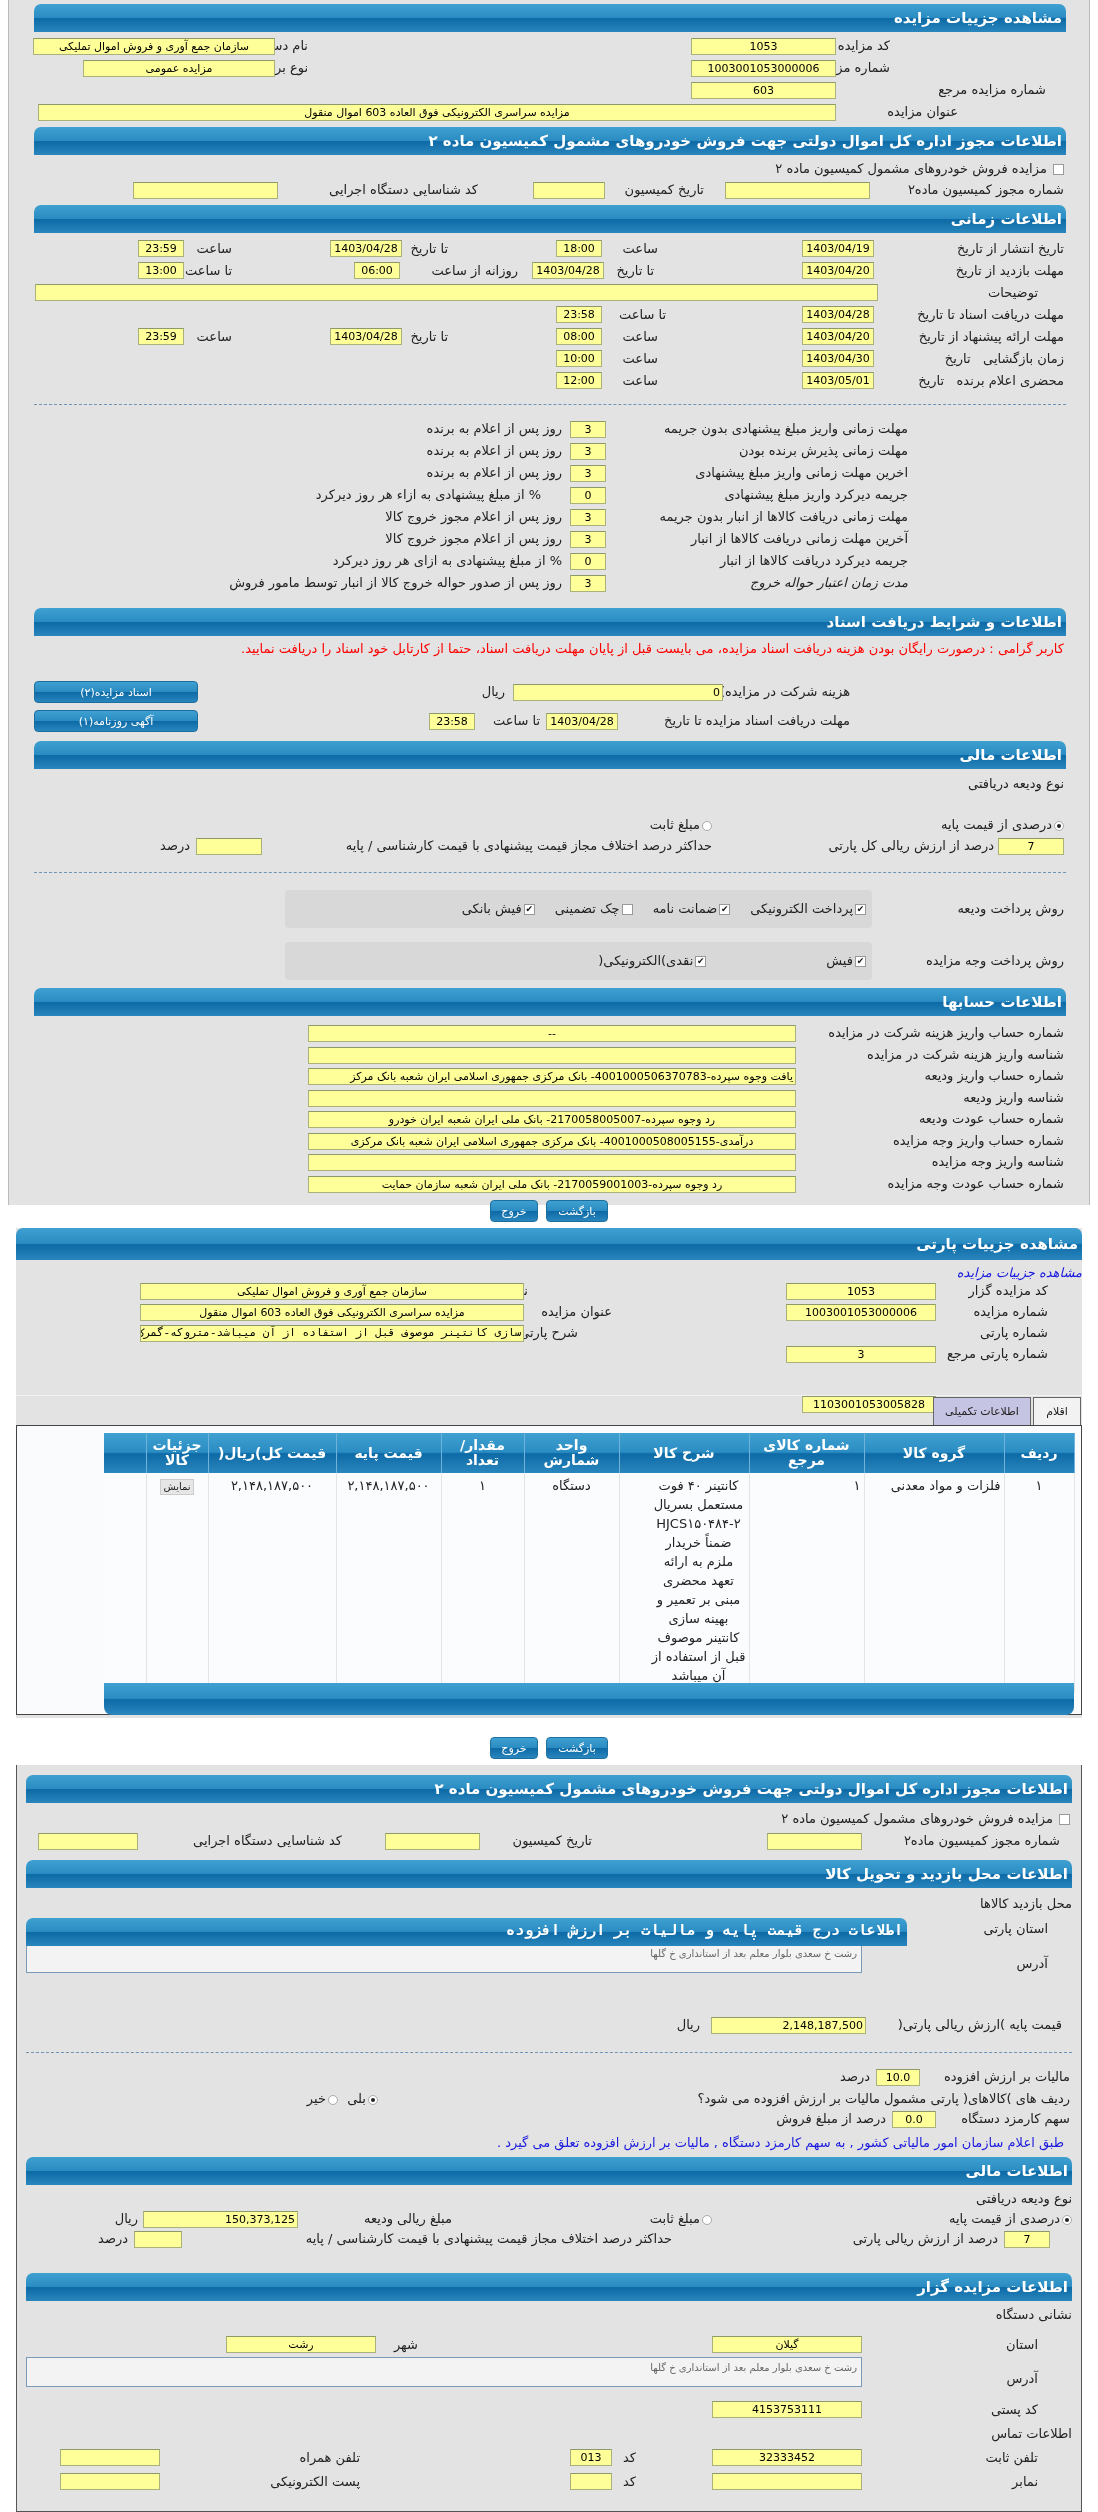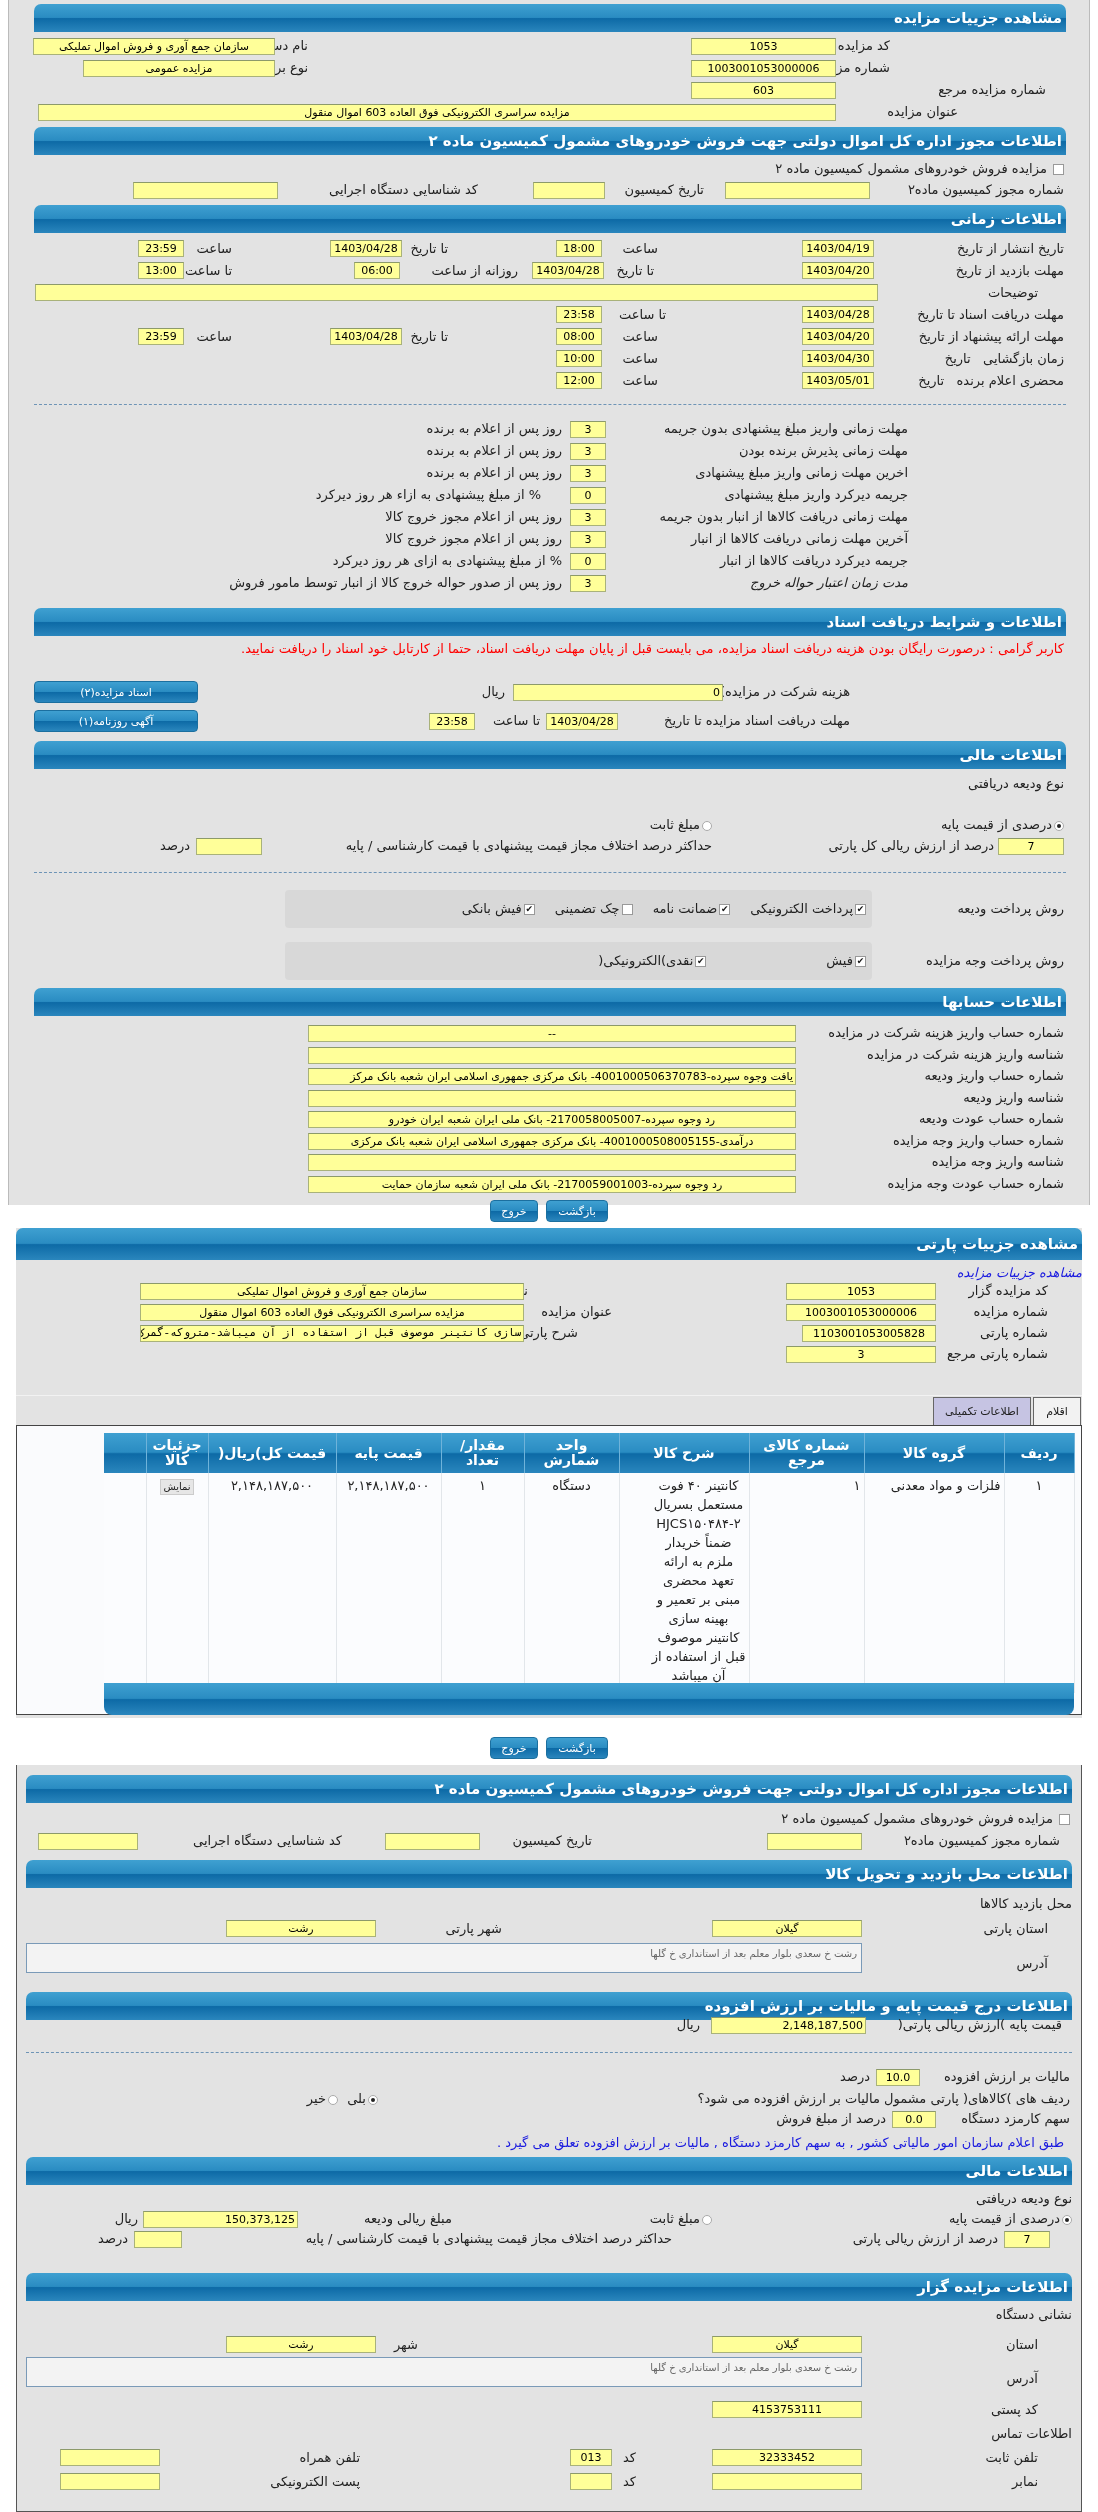--- a/index.html
+++ b/index.html
@@ -241,21 +241,21 @@
 <div class="fld" style="right:162px; top:1283px; width:150px;">1053</div>
 <div class="lbl" style="right:570px; top:1282px;">نام دستگاه مزایده گزار</div>
 <div class="fld" style="right:574px; top:1283px; width:384px;">سازمان جمع آوری و فروش اموال تملیکی</div>
 
 <div class="lbl" style="right:50px; top:1303px;">شماره مزایده</div>
 <div class="fld" style="right:162px; top:1304px; width:150px;">1003001053000006</div>
 <div class="lbl" style="right:486px; top:1303px;">عنوان مزایده</div>
 <div class="fld" style="right:574px; top:1304px; width:384px;">مزایده سراسری الکترونیکی فوق العاده 603 اموال منقول</div>
 
 <div class="lbl" style="right:50px; top:1324px;">شماره پارتی</div>
-<div class="fld" style="right:162px; top:1325px; width:134px;margin-left:11px;">1103001053005828</div>
+<div class="fld" style="right:162px; top:1396px; width:134px;margin-left:11px;">1103001053005828</div>
 <div class="lbl" style="right:520px; top:1324px;">شرح پارتی</div>
 <div class="fld" style="right:574px; top:1325px; width:384px; text-align:right;font-family:Liberation Mono, monospace;">سازی کانتینر موصوف قبل از استفاده از آن میباشد-متروکه-گمرک انزلی</div>
 
 <div class="lbl" style="right:50px; top:1345px;">شماره پارتی مرجع</div>
 <div class="fld" style="right:162px; top:1346px; width:150px;">3</div>
 
 <div class="abs" style="left:16px; top:1395px; width:1066px; border-top:1px solid #f2f2f2;"></div>
 <div class="tabbtn" style="right:17px; top:1397px; width:48px; background:#f2f2f2;">اقلام پارتی</div>
 <div class="tabbtn" style="right:67px; top:1397px; width:98px; background:#c6c4e3;">اطلاعات تکمیلی</div>
 
@@ -320,21 +320,21 @@
 
 <div class="hdr" style="left:26px; top:1860px; width:1046px;">اطلاعات محل بازدید و تحویل کالا</div>
 <div class="lbl" style="right:26px; top:1895px;">محل بازدید کالاها</div>
 <div class="lbl" style="right:50px; top:1920px;">استان پارتی</div>
 <div class="fld" style="right:236px; top:1920px; width:150px;">گیلان</div>
 <div class="lbl" style="right:596px; top:1920px;">شهر پارتی</div>
 <div class="fld" style="right:722px; top:1920px; width:150px;">رشت</div>
 <div class="lbl" style="right:50px; top:1955px;">آدرس</div>
 <div class="addr" style="right:236px; top:1943px; width:836px; height:30px;">رشت خ سعدی بلوار معلم  بعد از استانداری خ گلها</div>
 
-<div class="hdr" style="left:26px; top:1992px; width:1046px;">اطلاعات درج قیمت پایه و مالیات بر ارزش افزوده</div>
+<div class="hdr" style="left:26px; top:1918px; width:881px;font-family:Liberation Mono, monospace;">اطلاعات درج قیمت پایه و مالیات بر ارزش افزوده</div>
 <div class="lbl" style="right:36px; top:2016px;">قیمت پایه )ارزش ریالی پارتی(</div>
 <div class="fld" style="right:232px; top:2017px; width:155px; text-align:right;">2,148,187,500</div>
 <div class="lbl" style="right:398px; top:2016px;">ریال</div>
 
 <div class="dash" style="left:26px; width:1046px; top:2052px;"></div>
 
 <div class="lbl" style="right:28px; top:2068px;">مالیات بر ارزش افزوده</div>
 <div class="fld" style="right:178px; top:2069px; width:44px;">10.0</div>
 <div class="lbl" style="right:228px; top:2068px;">درصد</div>
 <div class="lbl" style="right:28px; top:2090px;">ردیف های )کالاهای( پارتی مشمول مالیات بر ارزش افزوده می شود؟</div>

